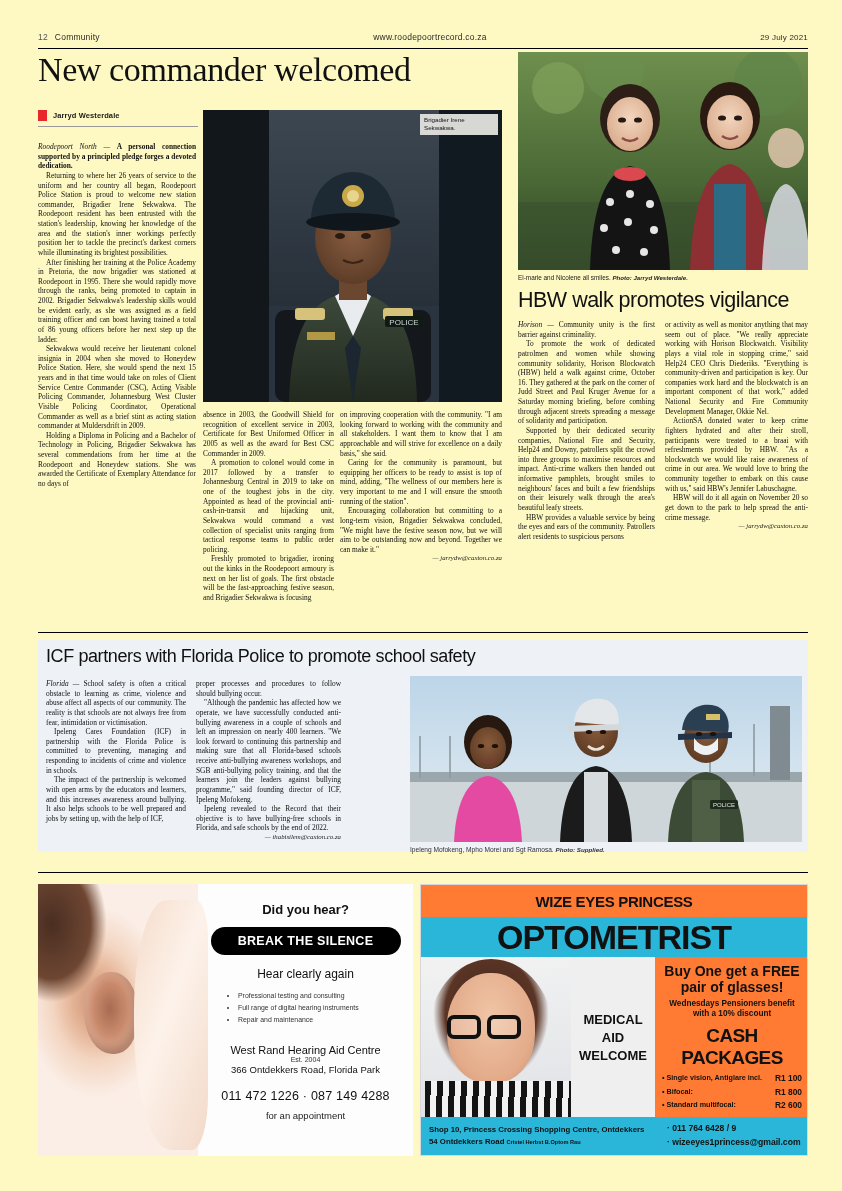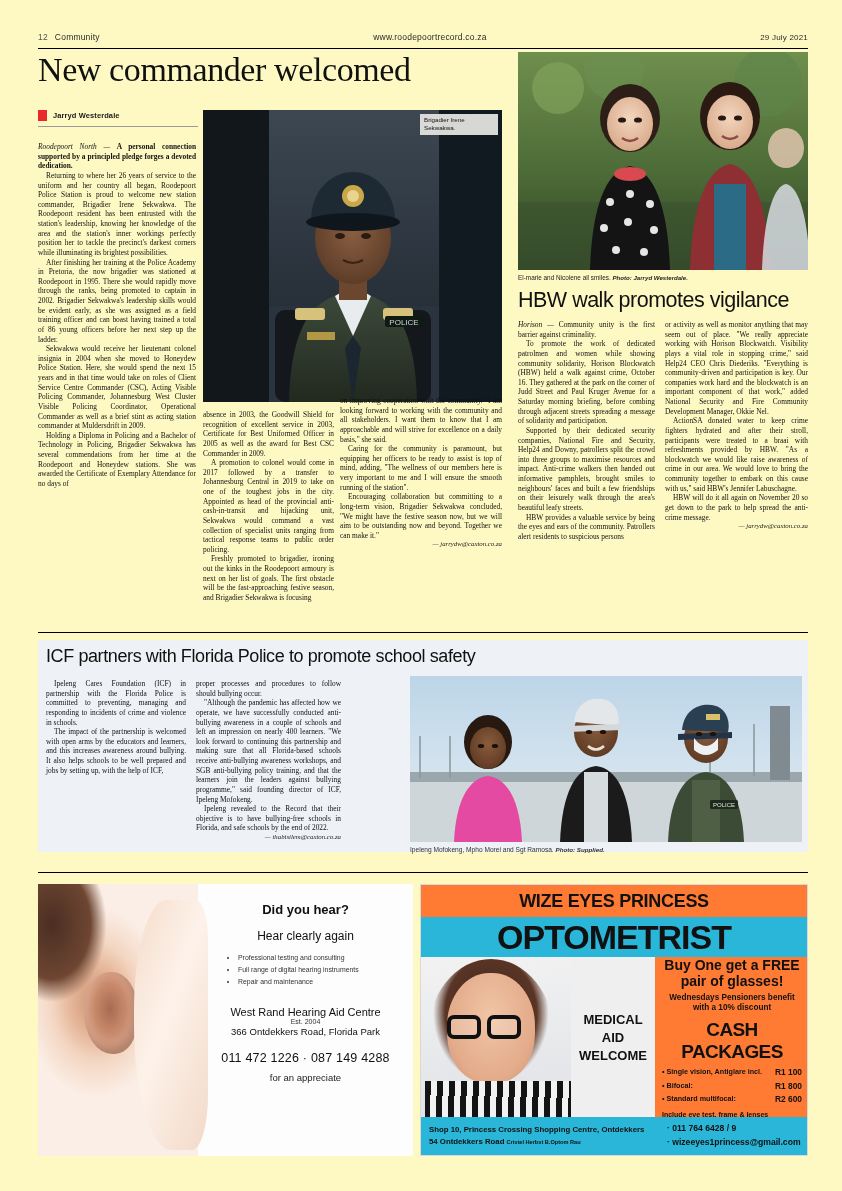--- a/index.html
+++ b/index.html
@@ -48,21 +48,21 @@
          text-align: justify; color:#111; }
   .col p { text-indent: 8px; margin: 0; }
   .col p.first { text-indent: 0; }
   .lede { font-style: italic; }
   .lede b { font-style: normal; font-weight: 700; }
   .place { font-style: italic; font-weight: 400; }
   .email { font-style: italic; font-size: 6.8px; text-align: right; color:#222; }
 
   #a1c1 { left: 38px;  top: 142px; width: 158px; }
   #a1c2 { left: 203px; top: 410px; width: 131px; }
-  #a1c3 { left: 340px; top: 396px; width: 162px; }
+  #a1c3 { left: 340px; top: 410px; width: 162px; }
 
   
   .photo-brig {
     position: absolute; left: 203px; top: 110px; width: 299px; height: 292px;
     overflow: hidden; background:#2b3540;
   }
   .cap-box {
     position: absolute; right: 4px; top: 4px;
     background: rgba(232,232,228,.92);
     padding: 2px 4px; font-family:"Liberation Sans", sans-serif;
@@ -159,21 +159,21 @@
   .appt { margin-top:7px; font-size:9.5px; color:#222; }
 
   
   .ad-opt {
     position:absolute; left:420px; top:884px; width:388px; height:272px;
     background:#ff7a33; overflow:hidden; border:1px solid #d8d8d8;
   }
   .opt-band1 {
     position:absolute; left:0; top:0; width:100%; height:32px;
     background:#ff7a33; display:flex; align-items:center; justify-content:center;
-    font-family:"Liberation Sans", sans-serif; font-size:18px; font-weight:700;
+    font-family:"Liberation Sans", sans-serif; font-size:15px; font-weight:700;
     color:#111; letter-spacing:-.3px;
   }
   .opt-band2 {
     position:absolute; left:0; top:32px; width:100%; height:40px;
     background:#29b6d8; display:flex; align-items:center; justify-content:center;
     font-family:"Liberation Sans", sans-serif; font-size:34px; font-weight:700;
     color:#111; letter-spacing:-1px;
   }
   .opt-photo {
     position:absolute; left:0; top:72px; width:150px; height:162px;
@@ -201,21 +201,21 @@
   }
   .opt-medical {
     position:absolute; left:150px; top:72px; width:84px; height:162px;
     background:#efefef; display:flex; flex-direction:column;
     align-items:center; justify-content:center; gap:2px;
     font-family:"Liberation Sans", sans-serif; font-size:13px;
     font-weight:700; color:#111; line-height:1.25;
   }
   .opt-right {
     position:absolute; left:234px; top:72px; width:154px; height:162px;
-    padding:0 7px 0; text-align:center; font-family:"Liberation Sans", sans-serif;
+    padding:6px 7px 0; text-align:center; font-family:"Liberation Sans", sans-serif;
   }
   .opt-buyone { font-size:14px; font-weight:700; color:#111; line-height:1.15; }
   .opt-wed { margin-top:4px; font-size:8.2px; font-weight:700; color:#111; line-height:1.25; }
   .opt-cash { margin-top:5px; font-size:19px; font-weight:700; color:#111; letter-spacing:-.6px; }
   .opt-list { margin-top:3px; font-size:7.2px; font-weight:700; color:#111; text-align:center; }
   .opt-li { display:flex; justify-content:space-between; line-height:1.65; }
   .opt-li .price { font-size:8.4px; }
   .opt-incl { margin-top:4px; font-size:7px; font-weight:700; color:#111; text-align:left; }
   .opt-terms { margin-top:4px; font-size:4.8px; color:#222; text-align:right; }
   .opt-footer {
@@ -396,20 +396,21 @@
     <p>HBW will do it all again on November 20 so get down to the park to help spread the anti-crime message.</p>
     <p class="email">— jarrydw@caxton.co.za</p>
   </div>
 
   <div class="rule" style="left:38px; top:632px; width:770px; height:1.2px;"></div>
 
   <div class="icf-band"></div>
   <h2 class="headline3">ICF partners with Florida Police to promote school safety</h2>
 
   <div class="col" id="a3c1">
+    <p class="first"><span class="place">Florida — </span><span>School safety is often a critical obstacle to learning as crime, violence and abuse affect all aspects of our community. The reality is that schools are not always free from fear, intimidation or victimisation.</span></p>
     <p>Ipeleng Cares Foundation (ICF) in partnership with the Florida Police is committed to preventing, managing and responding to incidents of crime and violence in schools.</p>
     <p>The impact of the partnership is welcomed with open arms by the educators and learners, and this increases awareness around bullying. It also helps schools to be well prepared and jobs by setting up, with the help of ICF,</p>
   </div>
 
   <div class="col" id="a3c2">
     <p class="first">proper processes and procedures to follow should bullying occur.</p>
     <p>"Although the pandemic has affected how we operate, we have successfully conducted anti-bullying awareness in a couple of schools and left an impression on nearly 400 learners. "We look forward to continuing this partnership and making sure that all Florida-based schools receive anti-bullying awareness workshops, and SGB anti-bullying policy training, and that the learners join the leaders against bullying programme," said founding director of ICF, Ipeleng Mofokeng.</p>
     <p>Ipeleng revealed to the Record that their objective is to have bullying-free schools in Florida, and safe schools by the end of 2022.</p>
     <p class="email">— thabisilem@caxton.co.za</p>
   </div>
@@ -477,31 +478,32 @@
   <div class="rule" style="left:38px; top:872px; width:770px; height:1px;"></div>
 
   <div class="ad-hearing">
     <div class="ear-img">
       <div class="ear-hair"></div>
       <div class="ear-shape"></div>
       <div class="ear-hand"></div>
     </div>
     <div class="ad-hearing-body">
       <div class="hdr-didyouhear">Did you hear?</div>
+      <div class="pill">BREAK THE SILENCE</div>
       <div class="hdr-hearclearly">Hear clearly again</div>
       <ul class="bullets">
         <li>Professional testing and consulting</li>
         <li>Full range of digital hearing instruments</li>
         <li>Repair and maintenance</li>
       </ul>
       <div class="centre-name">West Rand Hearing Aid Centre</div>
       <div class="est">Est. 2004</div>
       <div class="addr">366 Ontdekkers Road, Florida Park</div>
       <div class="phones">011 472 1226 · 087 149 4288</div>
-      <div class="appt">for an appreciate</div>
+      <div class="appt">for an appointment</div>
     </div>
   </div>
 
   <div class="ad-opt">
     <div class="opt-band1">WIZE EYES PRINCESS</div>
     <div class="opt-band2">OPTOMETRIST</div>
 
     <div class="opt-photo">
       <div class="opt-hair"></div>
       <div class="opt-face"></div>

